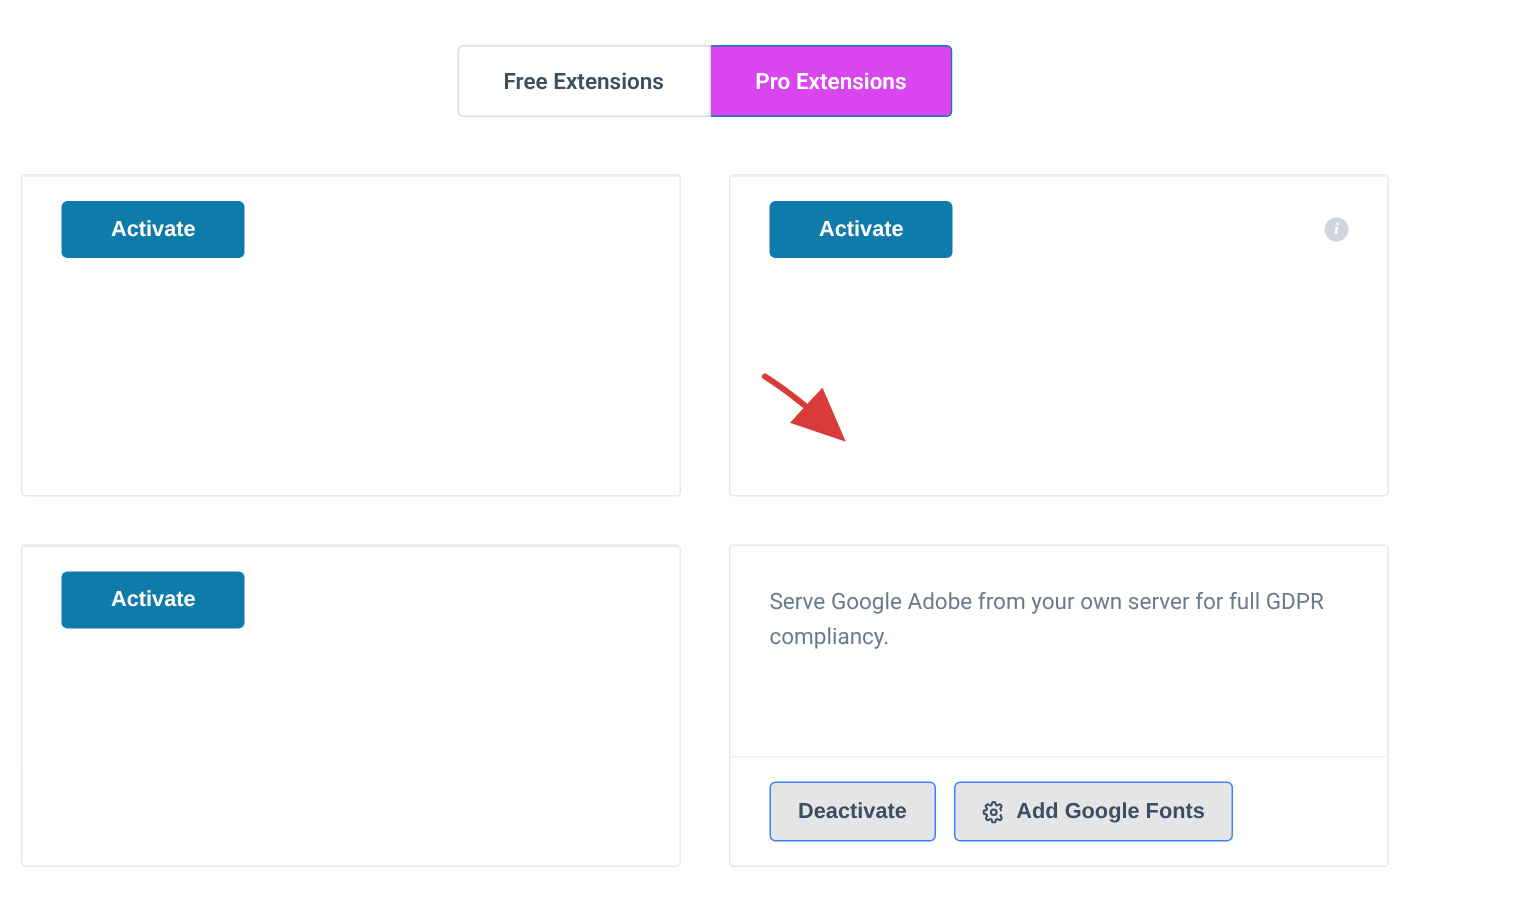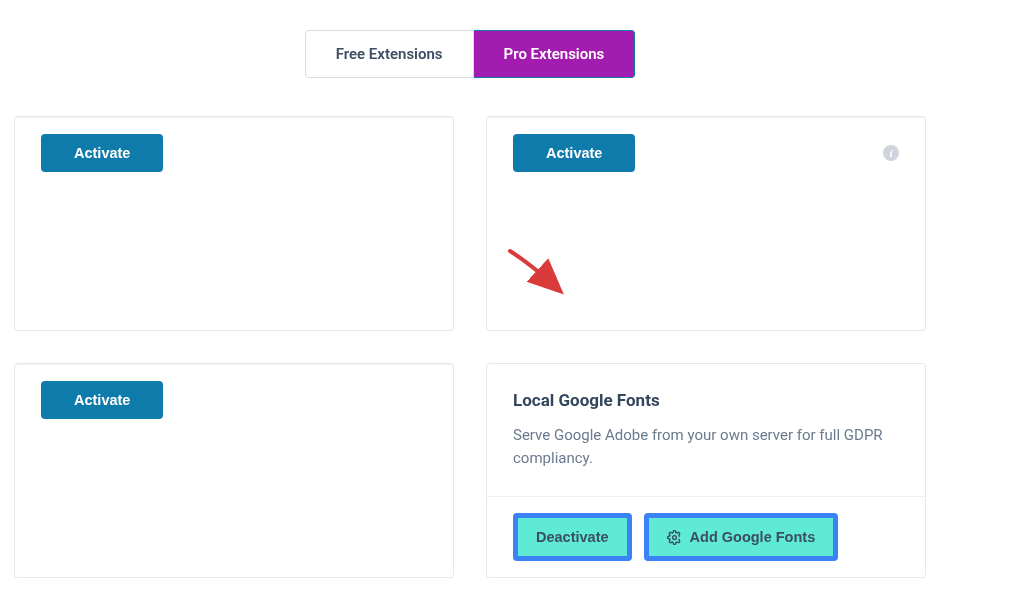--- a/index.html
+++ b/index.html
@@ -27,21 +27,21 @@
     font-weight: 600;
     border: 1px solid #d8dce3;
     background: #ffffff;
     color: #3d4d63;
     cursor: pointer;
     user-select: none;
   }
   .tab:first-child { border-top-left-radius: 4px; border-bottom-left-radius: 4px; }
   .tab:last-child  { border-top-right-radius: 4px; border-bottom-right-radius: 4px; border-left: none; }
   .tab.active {
-    background: #a21caf;
+    background: #d946ef;
     border-color: #0e7bab;
     color: #ffffff;
   }
   
   .grid {
     display: grid;
     grid-template-columns: 440px 440px;
     column-gap: 32px;
     row-gap: 32px;
     width: 912px;
@@ -81,23 +81,23 @@
     background: #0e7bab;
     color: #ffffff;
     border: none;
     border-radius: 4px;
     padding: 11px 33px;
     font-size: 14.5px;
     font-weight: 600;
     cursor: pointer;
   }
   .btn-outline {
-    background: #5eead4;
+    background: #e5e5e5;
     color: #3d4d63;
-    border: 5px solid #3b82f6;
+    border: 1px solid #3b82f6;
     border-radius: 4px;
     padding: 11px 18px;
     font-size: 14.5px;
     font-weight: 600;
     cursor: pointer;
     display: inline-flex;
     align-items: center;
     gap: 8px;
   }
   .info-icon {
@@ -149,21 +149,20 @@
     </div>
 
     <div class="card">
       <div class="footer">
         <button class="btn-primary">Activate</button>
       </div>
     </div>
 
     <div class="card">
       <div class="body">
-        <h3>Local Google Fonts</h3>
         <p>Serve Google Adobe from your own server for full GDPR compliancy.</p>
       </div>
       <div class="footer">
         <button class="btn-outline">Deactivate</button>
         <button class="btn-outline">
           <svg width="15" height="15" viewBox="0 0 24 24" fill="none" stroke="#3d4d63" stroke-width="2.2" stroke-linecap="round" stroke-linejoin="round">
             <circle cx="12" cy="12" r="3"></circle>
             <path d="M19.4 15a1.65 1.65 0 0 0 .33 1.82l.06.06a2 2 0 1 1-2.83 2.83l-.06-.06a1.65 1.65 0 0 0-1.82-.33 1.65 1.65 0 0 0-1 1.51V21a2 2 0 1 1-4 0v-.09a1.65 1.65 0 0 0-1-1.51 1.65 1.65 0 0 0-1.82.33l-.06.06a2 2 0 1 1-2.83-2.83l.06-.06A1.65 1.65 0 0 0 4.6 15a1.65 1.65 0 0 0-1.51-1H3a2 2 0 1 1 0-4h.09A1.65 1.65 0 0 0 4.6 9a1.65 1.65 0 0 0-.33-1.82l-.06-.06a2 2 0 1 1 2.83-2.83l.06.06A1.65 1.65 0 0 0 9 4.6 1.65 1.65 0 0 0 10 3.09V3a2 2 0 1 1 4 0v.09A1.65 1.65 0 0 0 15 4.6a1.65 1.65 0 0 0 1.82-.33l.06-.06a2 2 0 1 1 2.83 2.83l-.06.06A1.65 1.65 0 0 0 19.4 9c.14.35.22.72.22 1.11"></path>
           </svg>
           <span>Add Google Fonts</span>

